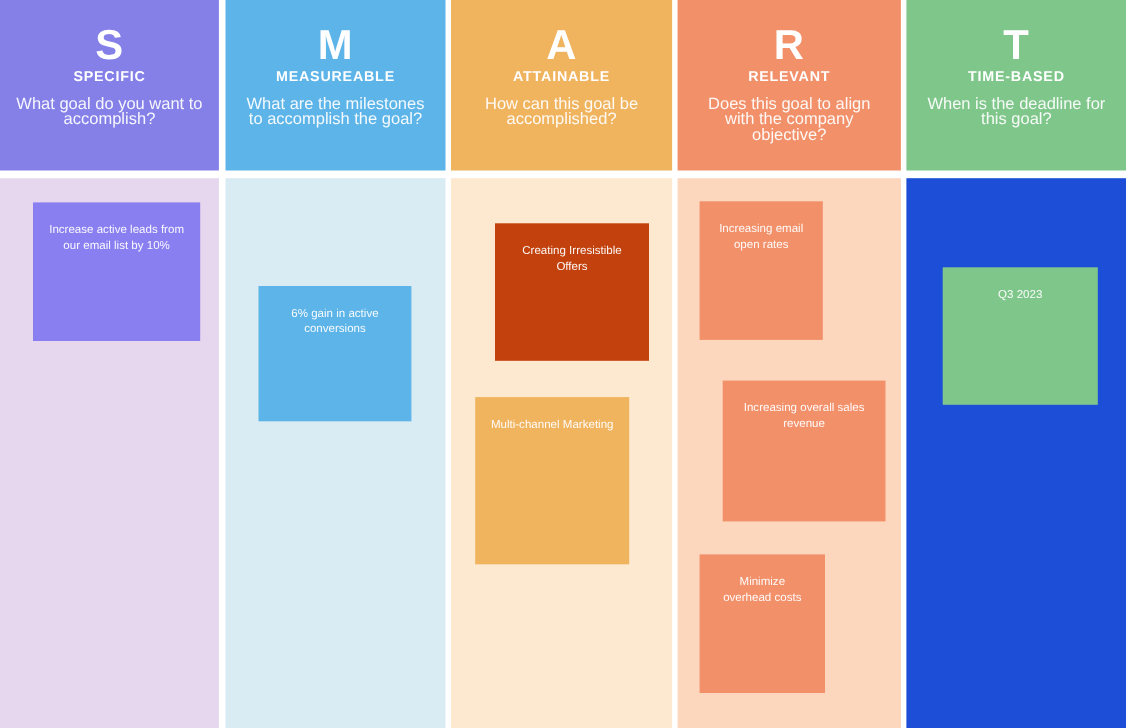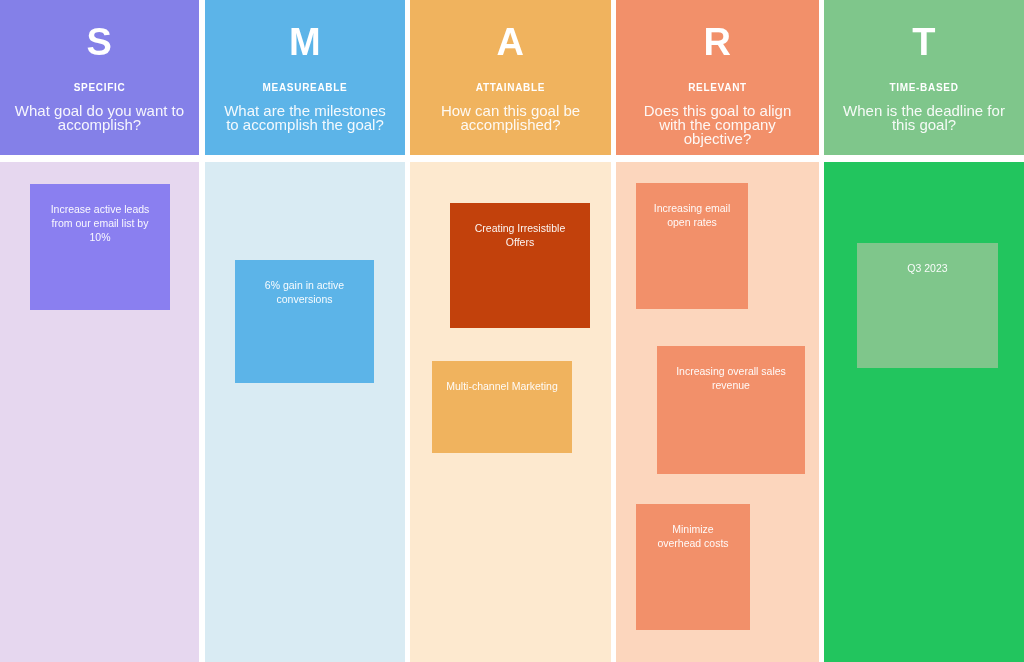--- a/index.html
+++ b/index.html
@@ -45,22 +45,22 @@
     color: #ffffff;
     text-align: center;
   }
   .big-letter {
     font-size: 38px;
     font-weight: bold;
     line-height: 40px;
     letter-spacing: 0.5px;
   }
   .col-title {
-    margin-top: 20px;
-    font-size: 10px;
+    margin-top: 0;
+    font-size: 13px;
     font-weight: bold;
     letter-spacing: 0.7px;
   }
   .col-question {
     margin-top: 11px;
     font-size: 15px;
     line-height: 14px;
     font-weight: normal;
     color: #ffffff;
     opacity: 0.93;
@@ -99,21 +99,21 @@
 
 <div id="board">
 
   <div class="column col-0">
     <div class="col-header" style="background:#8480e8">
       <div class="big-letter">S</div>
       <div class="col-title">SPECIFIC</div>
       <div class="col-question">What goal do you want to accomplish?</div>
     </div>
     <div class="col-body" style="background:#e6d7ef">
-      <div class="card" style="left:30px; top:22px; width:140px; height:126px; background:#8a7ff0">
+      <div class="card" style="left:30px; top:22px; width:152px; height:126px; background:#8a7ff0">
         <span class="card-text">Increase active leads from our email list by 10%</span>
       </div>
     </div>
   </div>
 
   <div class="column col-1">
     <div class="col-header" style="background:#5cb4e8">
       <div class="big-letter">M</div>
       <div class="col-title">MEASUREABLE</div>
       <div class="col-question">What are the milestones to accomplish the goal?</div>
@@ -128,21 +128,21 @@
   <div class="column col-2">
     <div class="col-header" style="background:#f0b35e">
       <div class="big-letter">A</div>
       <div class="col-title">ATTAINABLE</div>
       <div class="col-question">How can this goal be accomplished?</div>
     </div>
     <div class="col-body" style="background:#fde9cf">
       <div class="card" style="left:40px; top:41px; width:140px; height:125px; background:#c2410c">
         <span class="card-text">Creating Irresistible Offers</span>
       </div>
-      <div class="card" style="left:22px; top:199px; width:140px; height:92px; background:#f0b35e">
+      <div class="card" style="left:22px; top:199px; width:140px; height:152px; background:#f0b35e">
         <span class="card-text">Multi-channel Marketing</span>
       </div>
     </div>
   </div>
 
   <div class="column col-3">
     <div class="col-header" style="background:#f2906a">
       <div class="big-letter">R</div>
       <div class="col-title">RELEVANT</div>
       <div class="col-question">Does this goal to align with the company objective?</div>
@@ -159,20 +159,20 @@
       </div>
     </div>
   </div>
 
   <div class="column col-4">
     <div class="col-header" style="background:#7fc68b">
       <div class="big-letter">T</div>
       <div class="col-title">TIME-BASED</div>
       <div class="col-question">When is the deadline for this goal?</div>
     </div>
-    <div class="col-body" style="background:#22c55e">
+    <div class="col-body" style="background:#1d4ed8">
       <div class="card" style="left:33px; top:81px; width:141px; height:125px; background:#7fc68b">
         <span class="card-text">Q3 2023</span>
       </div>
     </div>
   </div>
 
 </div>
 
 </body></html>

